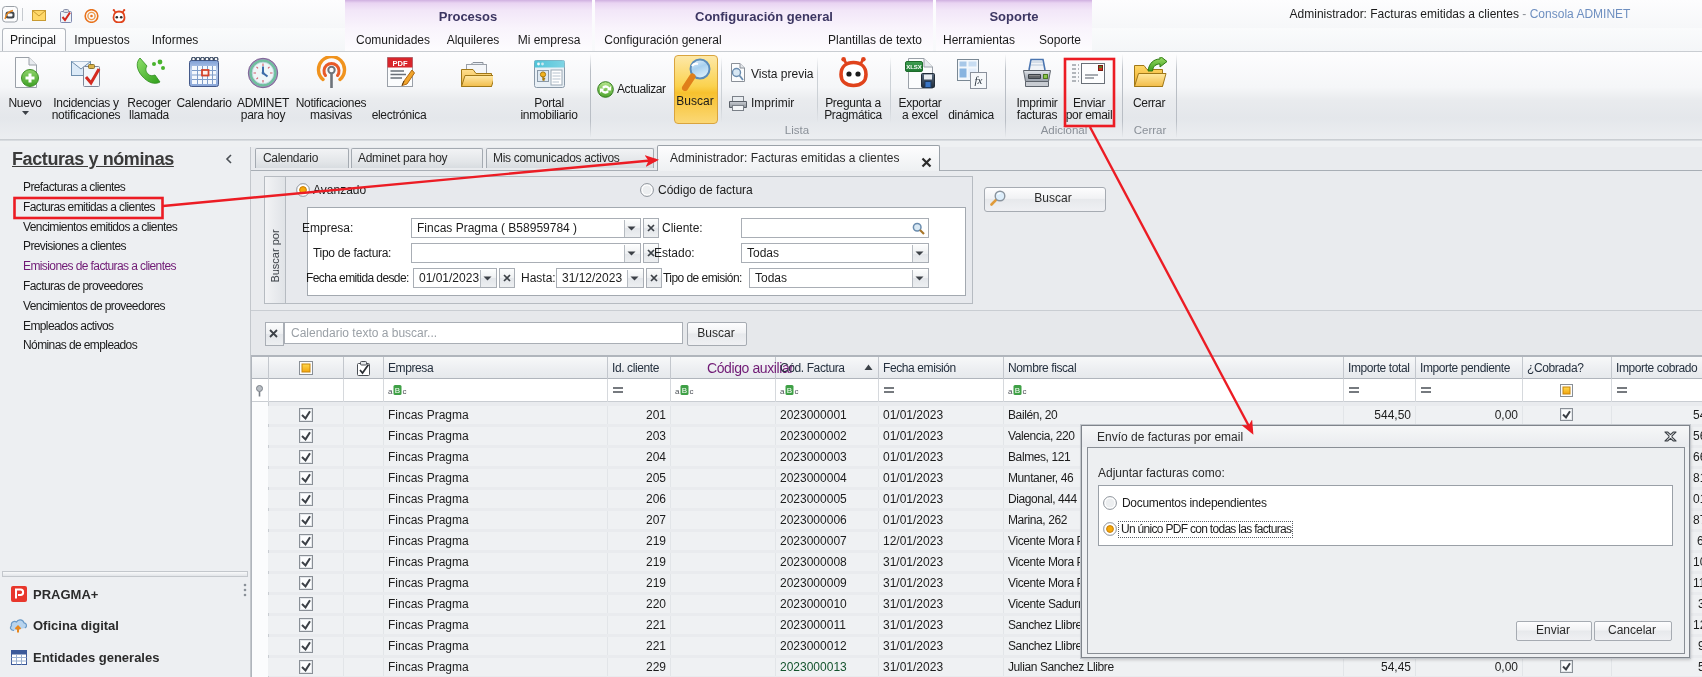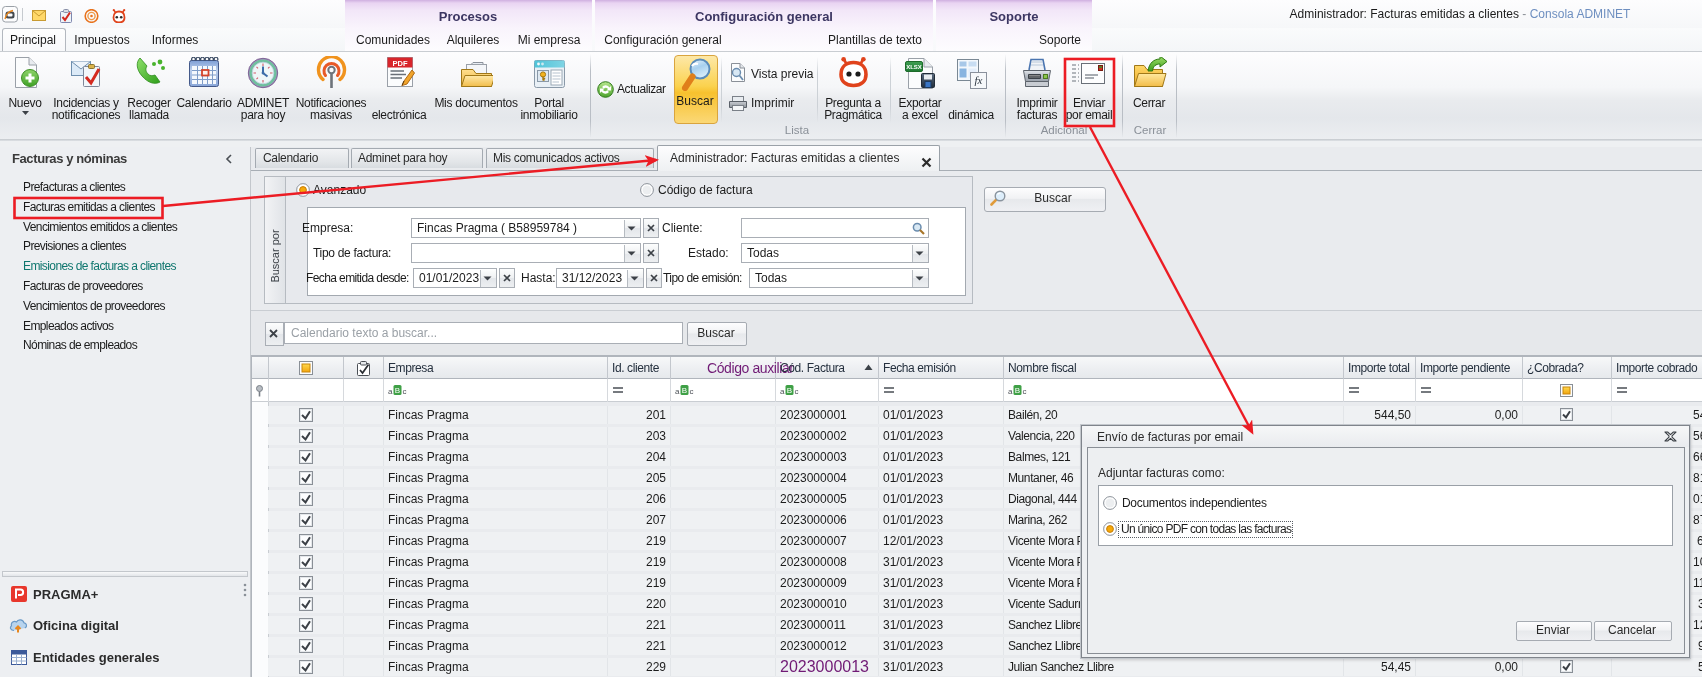--- a/index.html
+++ b/index.html
@@ -49,20 +49,21 @@
     </svg>
 <div style="position:absolute;left:2.0px;top:28.0px;width:62.0px;height:23.0px;background:linear-gradient(180deg,#fefefe,#f7f8fa);border:1px solid #b3b8bf;border-bottom:none;border-radius:3px 3px 0 0;"></div>
 <div style="position:absolute;left:33.0px;top:32.0px;width:400px;margin-left:-200px;text-align:center;height:16px;line-height:16px;font-size:12.0px;color:#1b1b1b;font-weight:normal;white-space:nowrap;">Principal</div>
 <div style="position:absolute;left:102.0px;top:32.0px;width:400px;margin-left:-200px;text-align:center;height:16px;line-height:16px;font-size:12.0px;color:#1b1b1b;font-weight:normal;white-space:nowrap;">Impuestos</div>
 <div style="position:absolute;left:175.0px;top:32.0px;width:400px;margin-left:-200px;text-align:center;height:16px;line-height:16px;font-size:12.0px;color:#1b1b1b;font-weight:normal;white-space:nowrap;">Informes</div>
 <div style="position:absolute;left:393.0px;top:32.0px;width:400px;margin-left:-200px;text-align:center;height:16px;line-height:16px;font-size:12.0px;color:#1b1b1b;font-weight:normal;white-space:nowrap;">Comunidades</div>
 <div style="position:absolute;left:473.0px;top:32.0px;width:400px;margin-left:-200px;text-align:center;height:16px;line-height:16px;font-size:12.0px;color:#1b1b1b;font-weight:normal;white-space:nowrap;">Alquileres</div>
 <div style="position:absolute;left:549.0px;top:32.0px;width:400px;margin-left:-200px;text-align:center;height:16px;line-height:16px;font-size:12.0px;color:#1b1b1b;font-weight:normal;white-space:nowrap;">Mi empresa</div>
 <div style="position:absolute;left:663.0px;top:32.0px;width:400px;margin-left:-200px;text-align:center;height:16px;line-height:16px;font-size:12.0px;color:#1b1b1b;font-weight:normal;white-space:nowrap;">Configuración general</div>
 <div style="position:absolute;left:875.0px;top:32.0px;width:400px;margin-left:-200px;text-align:center;height:16px;line-height:16px;font-size:12.0px;color:#1b1b1b;font-weight:normal;white-space:nowrap;">Plantillas de texto</div>
+<div style="position:absolute;left:979.0px;top:32.0px;width:400px;margin-left:-200px;text-align:center;height:16px;line-height:16px;font-size:12.0px;color:#1b1b1b;font-weight:normal;white-space:nowrap;">Herramientas</div>
 <div style="position:absolute;left:1060.0px;top:32.0px;width:400px;margin-left:-200px;text-align:center;height:16px;line-height:16px;font-size:12.0px;color:#1b1b1b;font-weight:normal;white-space:nowrap;">Soporte</div>
 <div style="position:absolute;left:0.0px;top:51.0px;width:1702.0px;height:88.0px;background:linear-gradient(180deg,#fdfdfe 0%,#f5f6f8 40%,#e9ebee 55%,#e4e7eb 75%,#eceef1 100%);border-top:1px solid #c9cdd2;"></div>
 <div style="position:absolute;left:0.0px;top:139.0px;width:1702.0px;height:2.0px;background:linear-gradient(180deg,#c3c7cc,#dfe2e6);"></div>
 <svg style="position:absolute;left:9.0px;top:56.0px" width="33" height="33" viewBox="0 0 33 33">
       <path d="M6.5 1.5 H20 L27.5 9 V31.5 H6.5 Z" fill="#fbfcfd" stroke="#9aa0a8"></path>
       <path d="M20 1.5 V9 H27.5" fill="#e8ebef" stroke="#9aa0a8"></path>
       <circle cx="21" cy="22" r="8.5" fill="url(#gg1)" stroke="#3e8f27"></circle>
       <defs>
         <linearGradient id="gg1" x1="0" y1="0" x2="0" y2="1">
           <stop offset="0" stop-color="#8fd46a"></stop>
@@ -160,21 +161,20 @@
         </linearGradient>
       </defs>
       <path d="M1.5 26.5 L5 15.5 H35 L31.5 26.5 Z" fill="url(#gf2)" stroke="#a07818"></path>
       <defs>
         <linearGradient id="gf2" x1="0" y1="0" x2="0" y2="1">
           <stop offset="0" stop-color="#ffe9a8"></stop>
           <stop offset="1" stop-color="#f2bd4a"></stop>
         </linearGradient>
       </defs>
     </svg>
-<div style="position:absolute;left:476.0px;top:95.0px;width:400px;margin-left:-200px;text-align:center;height:16px;line-height:16px;font-size:12.0px;color:#1b1b1b;font-weight:normal;white-space:nowrap;letter-spacing:-0.3px;">Mis documentos</div>
 <svg style="position:absolute;left:534.0px;top:60.0px" width="31" height="28" viewBox="0 0 31 28">
       <rect x="0.5" y="0.5" width="30" height="27" rx="2" fill="#e9f0f6" stroke="#8a99a8"></rect>
       <rect x="0.5" y="0.5" width="30" height="7" fill="url(#gp1)"></rect>
       <defs>
         <linearGradient id="gp1" x1="0" y1="0" x2="1" y2="0">
           <stop offset="0" stop-color="#4fc3d8"></stop>
           <stop offset="1" stop-color="#7fd4e4"></stop>
         </linearGradient>
       </defs>
       <circle cx="4.5" cy="4" r="1.4" fill="#f4f8fa"></circle>
@@ -343,29 +343,29 @@
         </linearGradient>
       </defs>
     </svg>
 <div style="position:absolute;left:1149.0px;top:95.0px;width:400px;margin-left:-200px;text-align:center;height:16px;line-height:16px;font-size:12.0px;color:#1b1b1b;font-weight:normal;white-space:nowrap;letter-spacing:-0.3px;">Cerrar</div>
 <div style="position:absolute;left:797.0px;top:123.2px;width:400px;margin-left:-200px;text-align:center;height:15px;line-height:15px;font-size:11.5px;color:#8a9098;font-weight:normal;white-space:nowrap;">Lista</div>
 <div style="position:absolute;left:1064.0px;top:123.2px;width:400px;margin-left:-200px;text-align:center;height:15px;line-height:15px;font-size:11.5px;color:#8a9098;font-weight:normal;white-space:nowrap;">Adicional</div>
 <div style="position:absolute;left:1150.0px;top:123.2px;width:400px;margin-left:-200px;text-align:center;height:15px;line-height:15px;font-size:11.5px;color:#8a9098;font-weight:normal;white-space:nowrap;">Cerrar</div>
 <div style="position:absolute;left:0.0px;top:141.0px;width:1702.0px;height:6.0px;background:#eef0f2;"></div>
 <div style="position:absolute;left:251.0px;top:147.0px;width:1451.0px;height:530.0px;background:#e9ebee;"></div>
 <div style="position:absolute;left:0.0px;top:147.0px;width:251.0px;height:530.0px;background:#edeff2;border-right:1px solid #c3c7cc;box-sizing:border-box;"></div>
-<div style="position:absolute;left:12.0px;top:148.8px;height:20px;line-height:20px;font-size:13px;color:#3a3a3a;font-weight:bold;white-space:nowrap;letter-spacing:-0.4px;">Facturas y nóminas</div>
+<div style="position:absolute;left:12.0px;top:148.8px;height:20px;line-height:20px;font-size:18px;color:#3a3a3a;font-weight:bold;white-space:nowrap;letter-spacing:-0.4px;text-decoration:underline;">Facturas y nóminas</div>
 <svg style="position:absolute;left:224.0px;top:154.0px" width="10" height="10" viewBox="0 0 10 10">
       <path d="M7 1 L3 5 L7 9" fill="none" stroke="#4a4f55" stroke-width="1.6"></path>
     </svg>
 <div style="position:absolute;left:23.0px;top:179.0px;height:16px;line-height:16px;font-size:12.0px;color:#1b1b1b;font-weight:normal;white-space:nowrap;letter-spacing:-0.6px;">Prefacturas a clientes</div>
 <div style="position:absolute;left:23.0px;top:198.8px;height:16px;line-height:16px;font-size:12.0px;color:#1b1b1b;font-weight:normal;white-space:nowrap;letter-spacing:-0.6px;">Facturas emitidas a clientes</div>
 <div style="position:absolute;left:23.0px;top:218.6px;height:16px;line-height:16px;font-size:12.0px;color:#1b1b1b;font-weight:normal;white-space:nowrap;letter-spacing:-0.6px;">Vencimientos emitidos a clientes</div>
 <div style="position:absolute;left:23.0px;top:238.4px;height:16px;line-height:16px;font-size:12.0px;color:#1b1b1b;font-weight:normal;white-space:nowrap;letter-spacing:-0.6px;">Previsiones a clientes</div>
-<div style="position:absolute;left:23.0px;top:258.2px;height:16px;line-height:16px;font-size:12.0px;color:#0f766e;font-weight:normal;white-space:nowrap;letter-spacing:-0.6px;">Emisiones de facturas a clientes</div>
+<div style="position:absolute;left:23.0px;top:258.2px;height:16px;line-height:16px;font-size:12.0px;color:#701a75;font-weight:normal;white-space:nowrap;letter-spacing:-0.6px;">Emisiones de facturas a clientes</div>
 <div style="position:absolute;left:23.0px;top:278.0px;height:16px;line-height:16px;font-size:12.0px;color:#1b1b1b;font-weight:normal;white-space:nowrap;letter-spacing:-0.6px;">Facturas de proveedores</div>
 <div style="position:absolute;left:23.0px;top:297.8px;height:16px;line-height:16px;font-size:12.0px;color:#1b1b1b;font-weight:normal;white-space:nowrap;letter-spacing:-0.6px;">Vencimientos de proveedores</div>
 <div style="position:absolute;left:23.0px;top:317.6px;height:16px;line-height:16px;font-size:12.0px;color:#1b1b1b;font-weight:normal;white-space:nowrap;letter-spacing:-0.6px;">Empleados activos</div>
 <div style="position:absolute;left:23.0px;top:337.4px;height:16px;line-height:16px;font-size:12.0px;color:#1b1b1b;font-weight:normal;white-space:nowrap;letter-spacing:-0.6px;">Nóminas de empleados</div>
 <div style="position:absolute;left:2.0px;top:571.0px;width:246.0px;height:6.0px;background:linear-gradient(180deg,#f8f9fa,#e2e5e9);border:1px solid #c3c7cc;box-sizing:border-box;"></div>
 <svg style="position:absolute;left:11.0px;top:586.0px" width="16" height="16" viewBox="0 0 16 16">
       <rect width="16" height="16" rx="2" fill="#e8372c"></rect>
       <path d="M5 12.5 V3.5 H9.5 C13 3.5 13 9 9.5 9 H7" fill="none" stroke="#fff" stroke-width="2"></path>
     </svg>
 <div style="position:absolute;left:33.0px;top:585.5px;height:17px;line-height:17px;font-size:13.0px;color:#2b2b2b;font-weight:bold;white-space:nowrap;">PRAGMA+</div>
@@ -438,21 +438,21 @@
 <div style="position:absolute;left:313.0px;top:245.0px;height:16px;line-height:16px;font-size:12.0px;color:#1c1c1c;font-weight:normal;white-space:nowrap;letter-spacing:-0.3px;">Tipo de factura:</div>
 <div style="position:absolute;left:411.0px;top:243.0px;width:230.0px;height:20.0px;background:#fff;border:1px solid #a9aeb5;box-sizing:border-box;"></div>
     <div style="position:absolute;left:624.0px;top:244.5px;width:15.5px;height:17.0px;background:linear-gradient(180deg,#fcfdfd,#eef0f2 50%,#e3e6ea 50%,#edeff1);border-left:1px solid #b6bbc1;box-sizing:border-box;"></div>
     <svg style="position:absolute;left:627.0px;top:251.0px" width="9" height="5" viewBox="0 0 9 5">
       <path d="M0.5 0.5 L8.5 0.5 L4.5 4.5 Z" fill="#3c4147"></path>
     </svg>
 <div style="position:absolute;left:643.0px;top:243.0px;width:15.5px;height:20.0px;background:linear-gradient(180deg,#fcfdfd,#eef0f2 50%,#e3e6ea 50%,#edeff1);border:1px solid #a9aeb5;box-sizing:border-box;"></div>
     <svg style="position:absolute;left:647.0px;top:249.0px" width="8" height="8" viewBox="0 0 8 8">
       <path d="M1 1 L7 7 M7 1 L1 7" stroke="#3c4147" stroke-width="1.7"></path>
     </svg>
-<div style="position:absolute;left:688px;top:245.0px;height:16px;line-height:16px;font-size:12.0px;color:#1c1c1c;font-weight:normal;white-space:nowrap;">Estado:</div>
+<div style="position:absolute;left:654px;top:245.0px;height:16px;line-height:16px;font-size:12.0px;color:#1c1c1c;font-weight:normal;white-space:nowrap;">Estado:</div>
 <div style="position:absolute;left:741.0px;top:243.0px;width:188.0px;height:20.0px;background:#fff;border:1px solid #a9aeb5;box-sizing:border-box;"></div>
     <div style="position:absolute;left:747.0px;top:245.0px;height:16px;line-height:16px;font-size:12.0px;color:#1c1c1c;font-weight:normal;white-space:nowrap;">Todas</div>
     <div style="position:absolute;left:912.0px;top:244.5px;width:15.5px;height:17.0px;background:linear-gradient(180deg,#fcfdfd,#eef0f2 50%,#e3e6ea 50%,#edeff1);border-left:1px solid #b6bbc1;box-sizing:border-box;"></div>
     <svg style="position:absolute;left:915.0px;top:251.0px" width="9" height="5" viewBox="0 0 9 5">
       <path d="M0.5 0.5 L8.5 0.5 L4.5 4.5 Z" fill="#3c4147"></path>
     </svg>
 <div style="position:absolute;left:306.0px;top:270.0px;height:16px;line-height:16px;font-size:12.0px;color:#1c1c1c;font-weight:normal;white-space:nowrap;letter-spacing:-0.6px;">Fecha emitida desde:</div>
 <div style="position:absolute;left:413.0px;top:268.0px;width:84.0px;height:20.0px;background:#fff;border:1px solid #a9aeb5;box-sizing:border-box;"></div>
     <div style="position:absolute;left:419.0px;top:270.0px;height:16px;line-height:16px;font-size:12.0px;color:#1c1c1c;font-weight:normal;white-space:nowrap;">01/01/2023</div>
     <div style="position:absolute;left:480.0px;top:269.5px;width:15.5px;height:17.0px;background:linear-gradient(180deg,#fcfdfd,#eef0f2 50%,#e3e6ea 50%,#edeff1);border-left:1px solid #b6bbc1;box-sizing:border-box;"></div>
@@ -904,21 +904,21 @@
 <div style="position:absolute;left:1415.0px;top:657.5px;width:1.0px;height:18.5px;background:#e2e5e8;"></div>
 <div style="position:absolute;left:1522.0px;top:657.5px;width:1.0px;height:18.5px;background:#e2e5e8;"></div>
 <div style="position:absolute;left:1611.0px;top:657.5px;width:1.0px;height:18.5px;background:#e2e5e8;"></div>
 <svg style="position:absolute;left:299.0px;top:659.5px" width="14" height="14" viewBox="0 0 14 14">
       <rect x="0.5" y="0.5" width="13.0" height="13.0" fill="#fcfdfe" stroke="#898f96"></rect>
       <rect x="1.5" y="1.5" width="11.0" height="11.0" fill="none" stroke="#e4e7ea"></rect>
       <path d="M3 7.0 L6.5 10.4 L11.0 3.2" fill="none" stroke="#3b4046" stroke-width="2"></path>
     </svg>
 <div style="position:absolute;left:388.0px;top:658.5px;height:16px;line-height:16px;font-size:12.0px;color:#1c1c1c;font-weight:normal;white-space:nowrap;">Fincas Pragma</div>
 <div style="position:absolute;right:1036.0px;top:658.5px;height:16px;line-height:16px;font-size:12.0px;color:#1c1c1c;font-weight:normal;white-space:nowrap;">229</div>
-<div style="position:absolute;left:780.0px;top:658.5px;height:16px;line-height:16px;font-size:16px;color:#701a75;font-weight:normal;white-space:nowrap;">2023000013</div>
+<div style="position:absolute;left:780.0px;top:658.5px;height:16px;line-height:16px;font-size:12.0px;color:#14532d;font-weight:normal;white-space:nowrap;">2023000013</div>
 <div style="position:absolute;left:883.0px;top:658.5px;height:16px;line-height:16px;font-size:12.0px;color:#1c1c1c;font-weight:normal;white-space:nowrap;">31/01/2023</div>
 <div style="position:absolute;left:1008.0px;top:658.5px;height:16px;line-height:16px;font-size:12.0px;color:#1c1c1c;font-weight:normal;white-space:nowrap;letter-spacing:-0.4px;">Julian Sanchez Llibre</div>
 <div style="position:absolute;right:291.0px;top:658.5px;height:16px;line-height:16px;font-size:12.0px;color:#1c1c1c;font-weight:normal;white-space:nowrap;">54,45</div>
 <div style="position:absolute;right:184.0px;top:658.5px;height:16px;line-height:16px;font-size:12.0px;color:#1c1c1c;font-weight:normal;white-space:nowrap;">0,00</div>
 <svg style="position:absolute;left:1559.5px;top:660.0px" width="13" height="13" viewBox="0 0 13 13">
       <rect x="0.5" y="0.5" width="12.0" height="12.0" fill="#fcfdfe" stroke="#898f96"></rect>
       <rect x="1.5" y="1.5" width="10.0" height="10.0" fill="none" stroke="#e4e7ea"></rect>
       <path d="M3 6.5 L6.0 9.4 L10.0 3.2" fill="none" stroke="#3b4046" stroke-width="2"></path>
     </svg>
 <div style="position:absolute;left:1698.0px;top:658.5px;height:16px;line-height:16px;font-size:12.0px;color:#1c1c1c;font-weight:normal;white-space:nowrap;">5</div>

